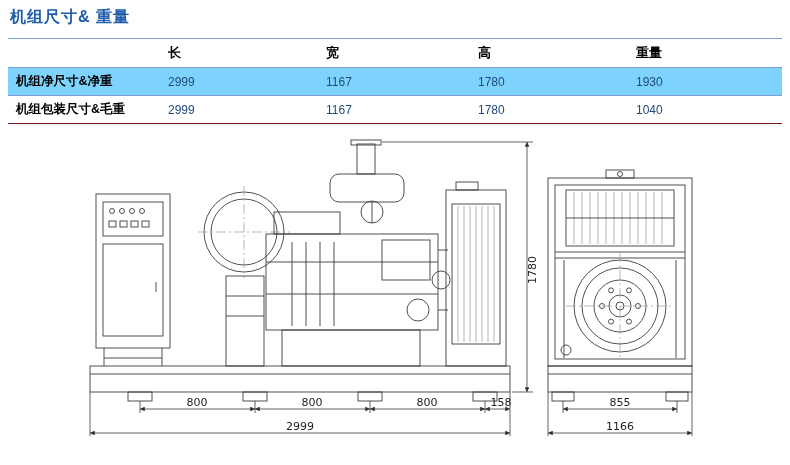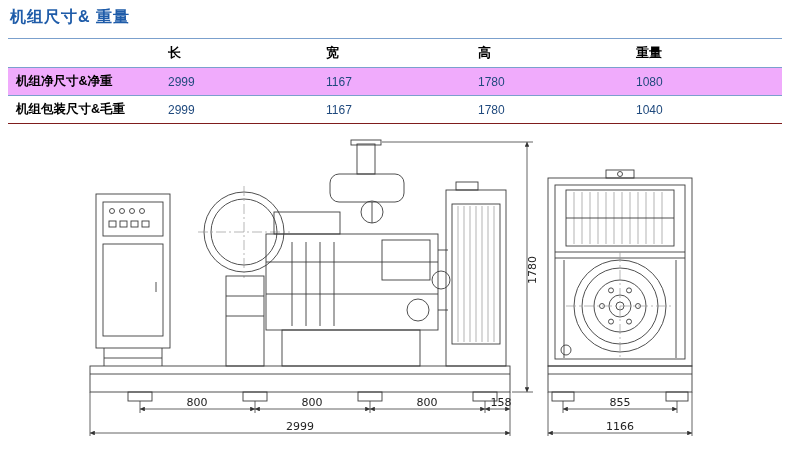--- a/index.html
+++ b/index.html
@@ -14,21 +14,21 @@
   table.spec { position:absolute; left:8px; top:38px; width:774px;
     border-collapse:collapse; table-layout:fixed; }
   table.spec th, table.spec td {
     text-align:left; padding:5px 8px;
     border-top:1px solid #7BA0CD;
   }
   table.spec tbody tr:last-child td { border-bottom:1px solid #7f1d1d; }
   table.spec thead th { font-size:13px; font-weight:bold; color:#000; background:#fff; }
   table.spec td.row-label { font-size:12.5px; font-weight:bold; color:#000; }
   table.spec td.val { font-size:12px; color:#1F497D; }
-  tr.alt { background:#f0abfc; }
+  tr.alt { background:#7dd3fc; }
 
   .drawing-wrap { position:absolute; left:0; top:130px; width:670px; height:335px; }
 
   svg .ln    { stroke:#3c3c3c; stroke-width:0.9; fill:none; }
   svg .hatch { stroke:#666;    stroke-width:0.5; fill:none; }
   svg .dim   { stroke:#3c3c3c; stroke-width:0.8; fill:none; }
   svg .cl    { stroke:#999;    stroke-width:0.7; fill:none; stroke-dasharray:10 3 2 3; }
   svg text   { font-family:"DejaVu Sans","Liberation Sans",sans-serif; font-size:11px; fill:#222; }
 </style>
 </head>
@@ -54,21 +54,21 @@
         <th>高</th>
         <th>重量</th>
       </tr>
     </thead>
     <tbody>
       <tr class="alt">
         <td class="row-label">机组净尺寸&amp;净重</td>
         <td class="val">2999</td>
         <td class="val">1167</td>
         <td class="val">1780</td>
-        <td class="val">1080</td>
+        <td class="val">1930</td>
       </tr>
       <tr>
         <td class="row-label">机组包装尺寸&amp;毛重</td>
         <td class="val">2999</td>
         <td class="val">1167</td>
         <td class="val">1780</td>
         <td class="val">1040</td>
       </tr>
     </tbody>
   </table>

